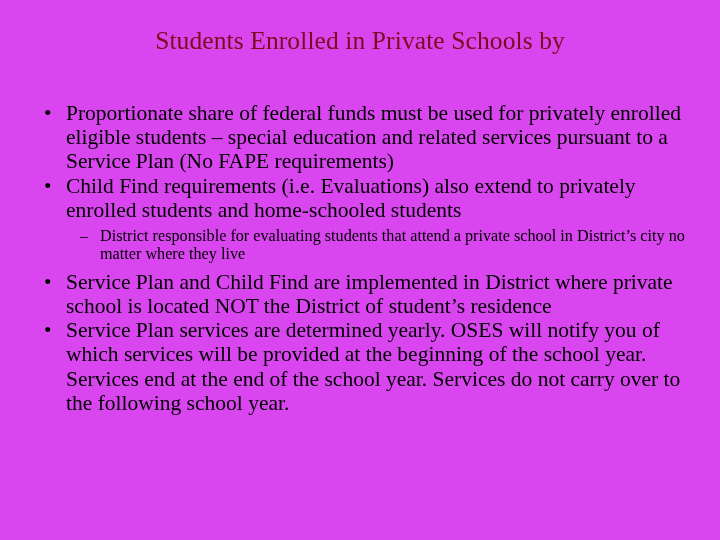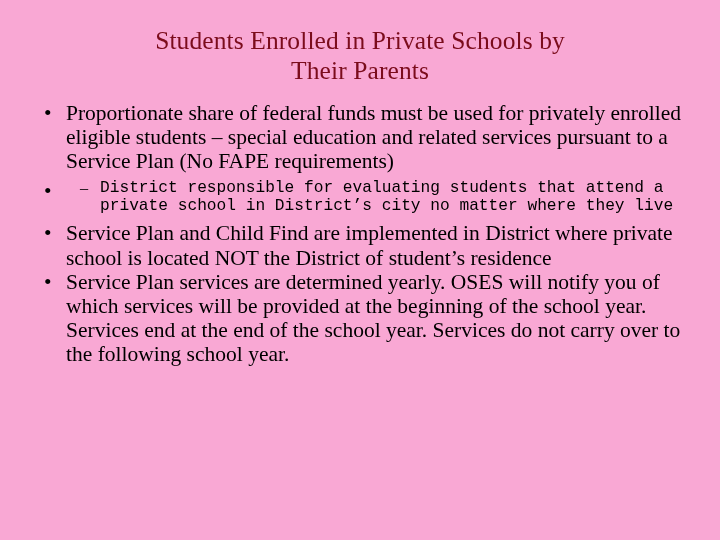--- a/index.html
+++ b/index.html
@@ -12,21 +12,21 @@
     height: 540px;
     overflow: hidden;
     font-family: "Liberation Serif", "DejaVu Serif", serif;
     color: #000000;
   }
 
   .slide {
     position: relative;
     width: 720px;
     height: 540px;
-    background: #f9a8d4;
+    background: #d946ef;
     box-sizing: border-box;
   }
 
   
   .slide-title {
     position: absolute;
     top: 26px;
     left: 40px;
     width: 640px;
     text-align: center;
@@ -97,42 +97,41 @@
     position: absolute;
     left: 2px;
     top: 0;
     font-size: 16.2px;
     line-height: 18.4px;
     width: 14px;
     text-align: left;
   }
   .sub-item > .bullet-text {
     display: block;
-    font-family: Liberation Mono, monospace;
   }
 </style>
 </head>
 <body>
 
 <div class="slide">
 
   <h1 class="slide-title">
     <span class="title-line">Students Enrolled in Private Schools by</span>
-    <span class="title-line">Their Parents</span>
   </h1>
 
   <ul class="body-list">
 
     <li class="bullet-item">
       <span class="marker">•</span>
       <span class="bullet-text">Proportionate share of federal funds must be used for privately enrolled eligible students – special education and related services pursuant to a Service Plan (No FAPE requirements)</span>
     </li>
 
     <li class="bullet-item">
       <span class="marker">•</span>
+      <span class="bullet-text">Child Find requirements (i.e. Evaluations) also extend to privately enrolled students and home-schooled students</span>
       <ul class="sub-list">
         <li class="sub-item">
           <span class="marker">–</span>
           <span class="bullet-text">District responsible for evaluating students that attend a private school in District’s city no matter where they live</span>
         </li>
       </ul>
     </li>
 
     <li class="bullet-item gap-before">
       <span class="marker">•</span>

